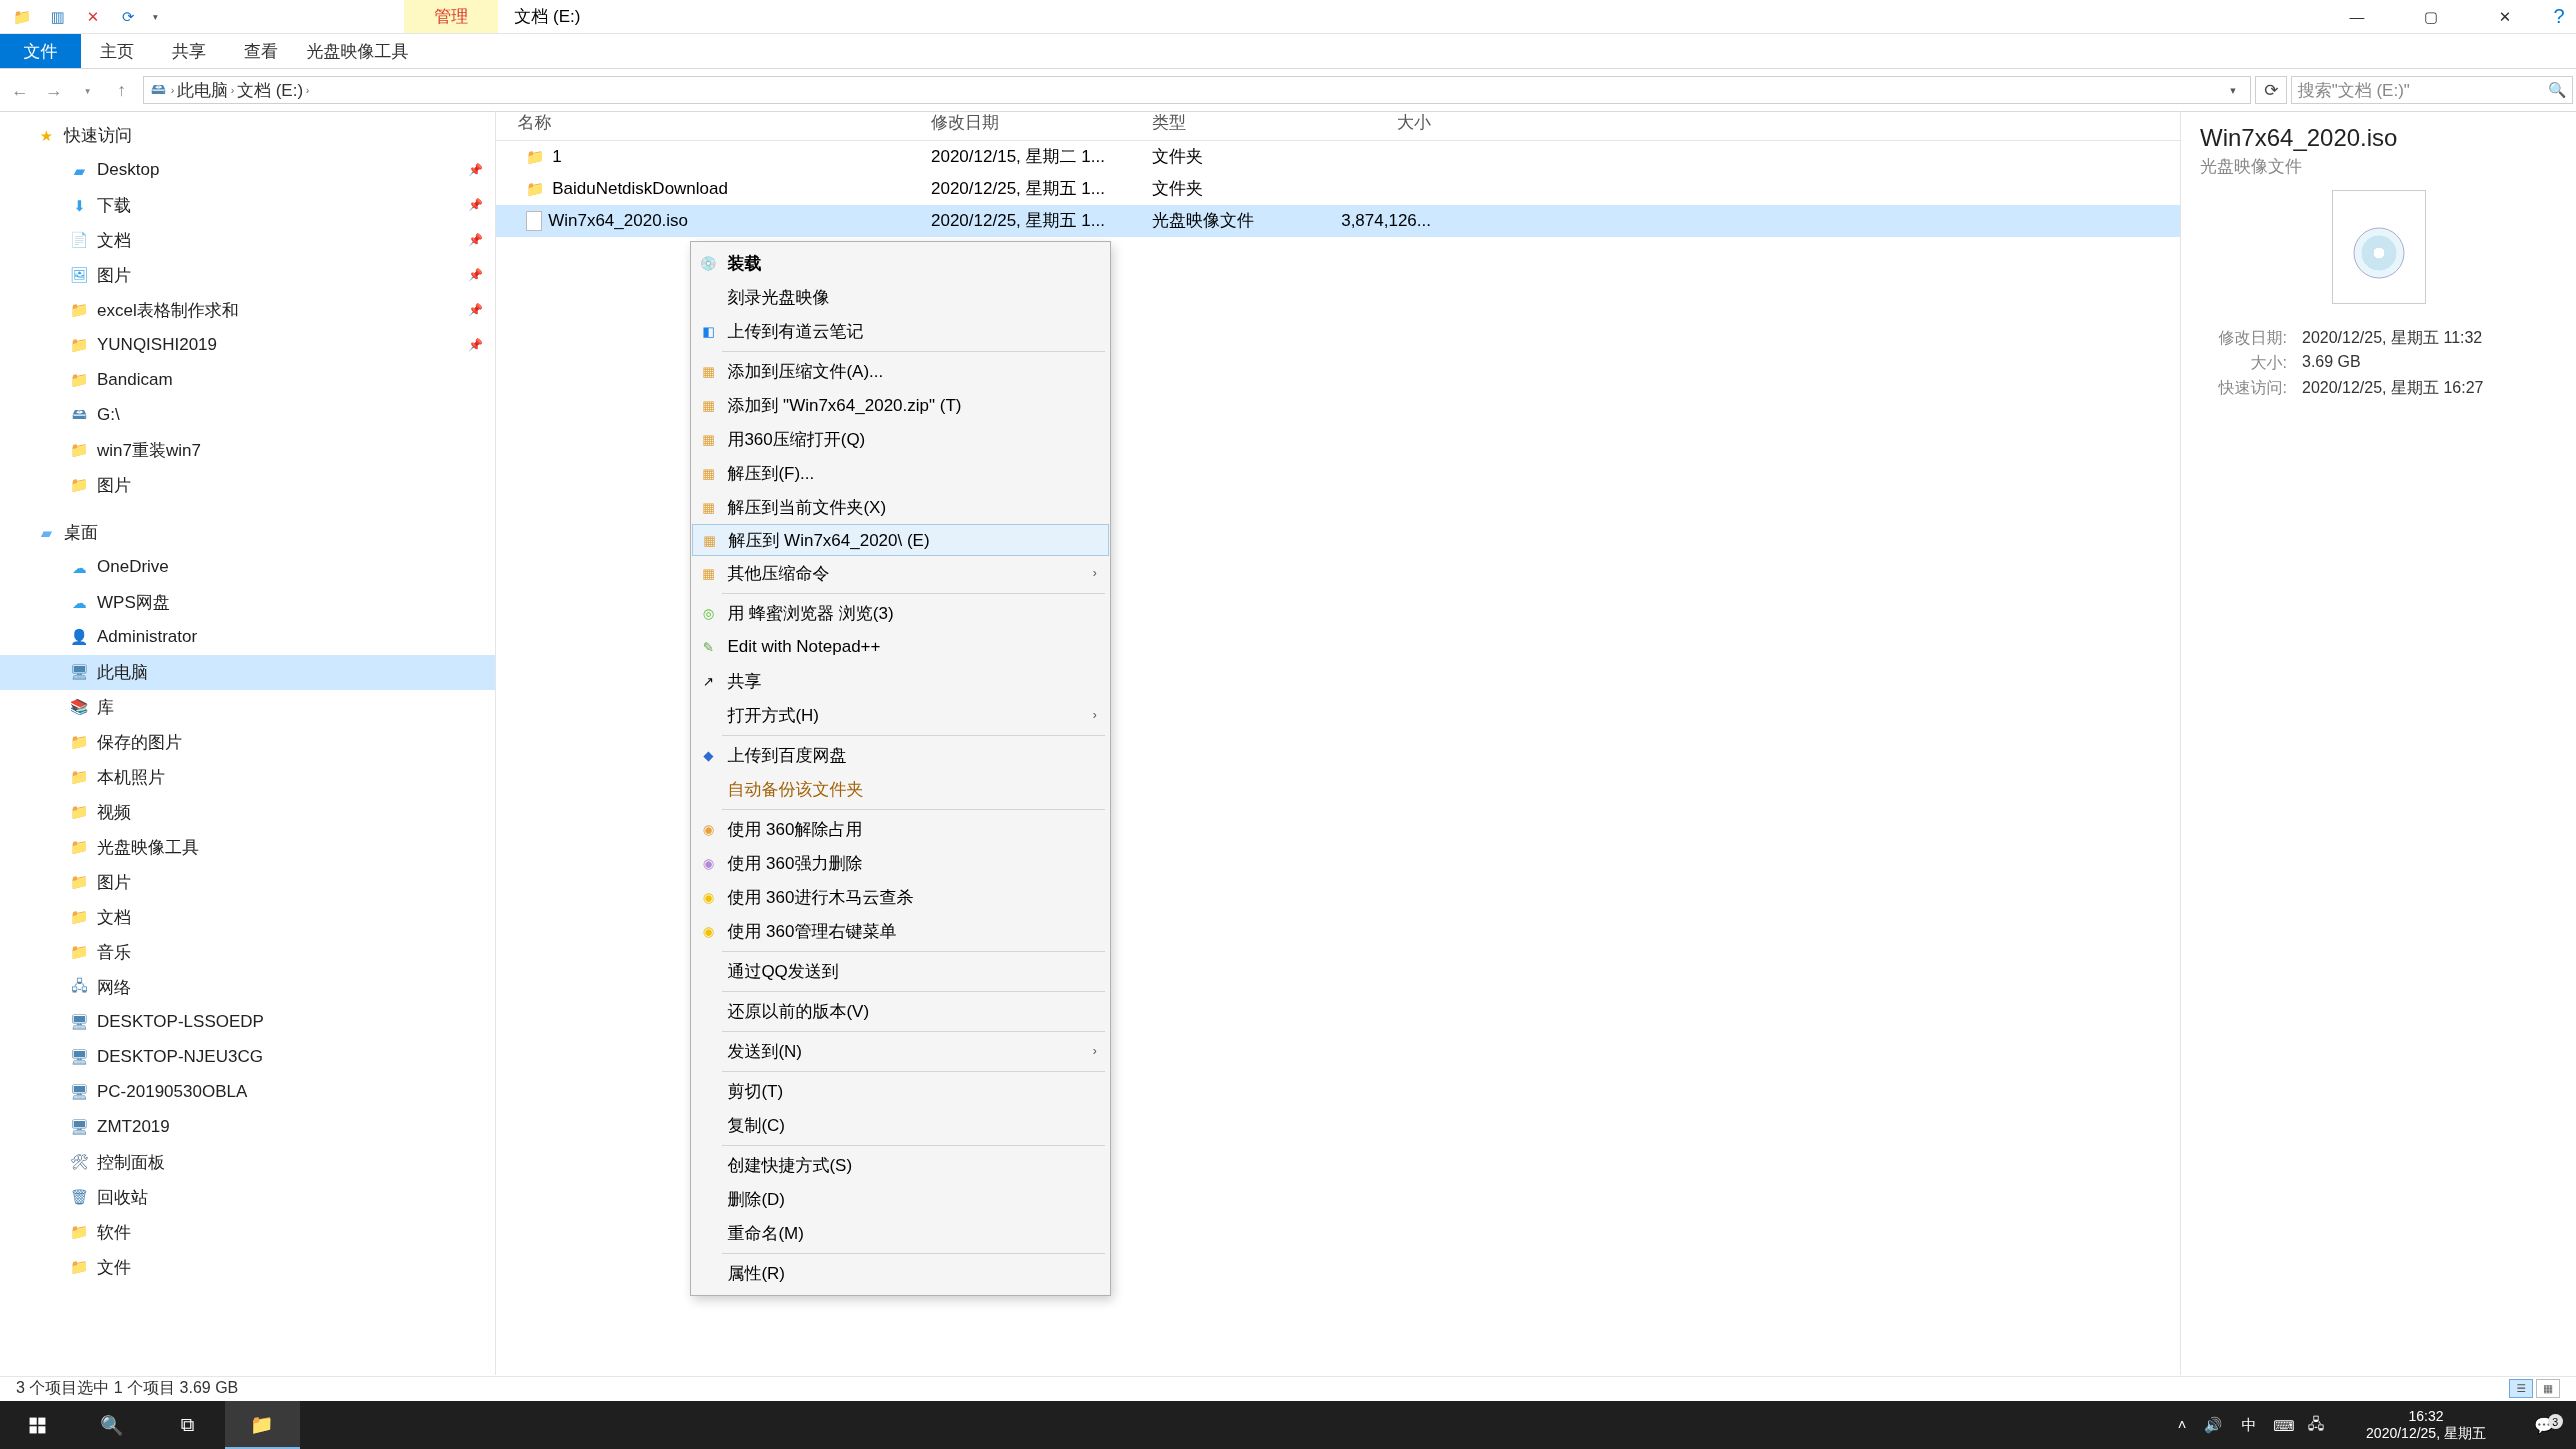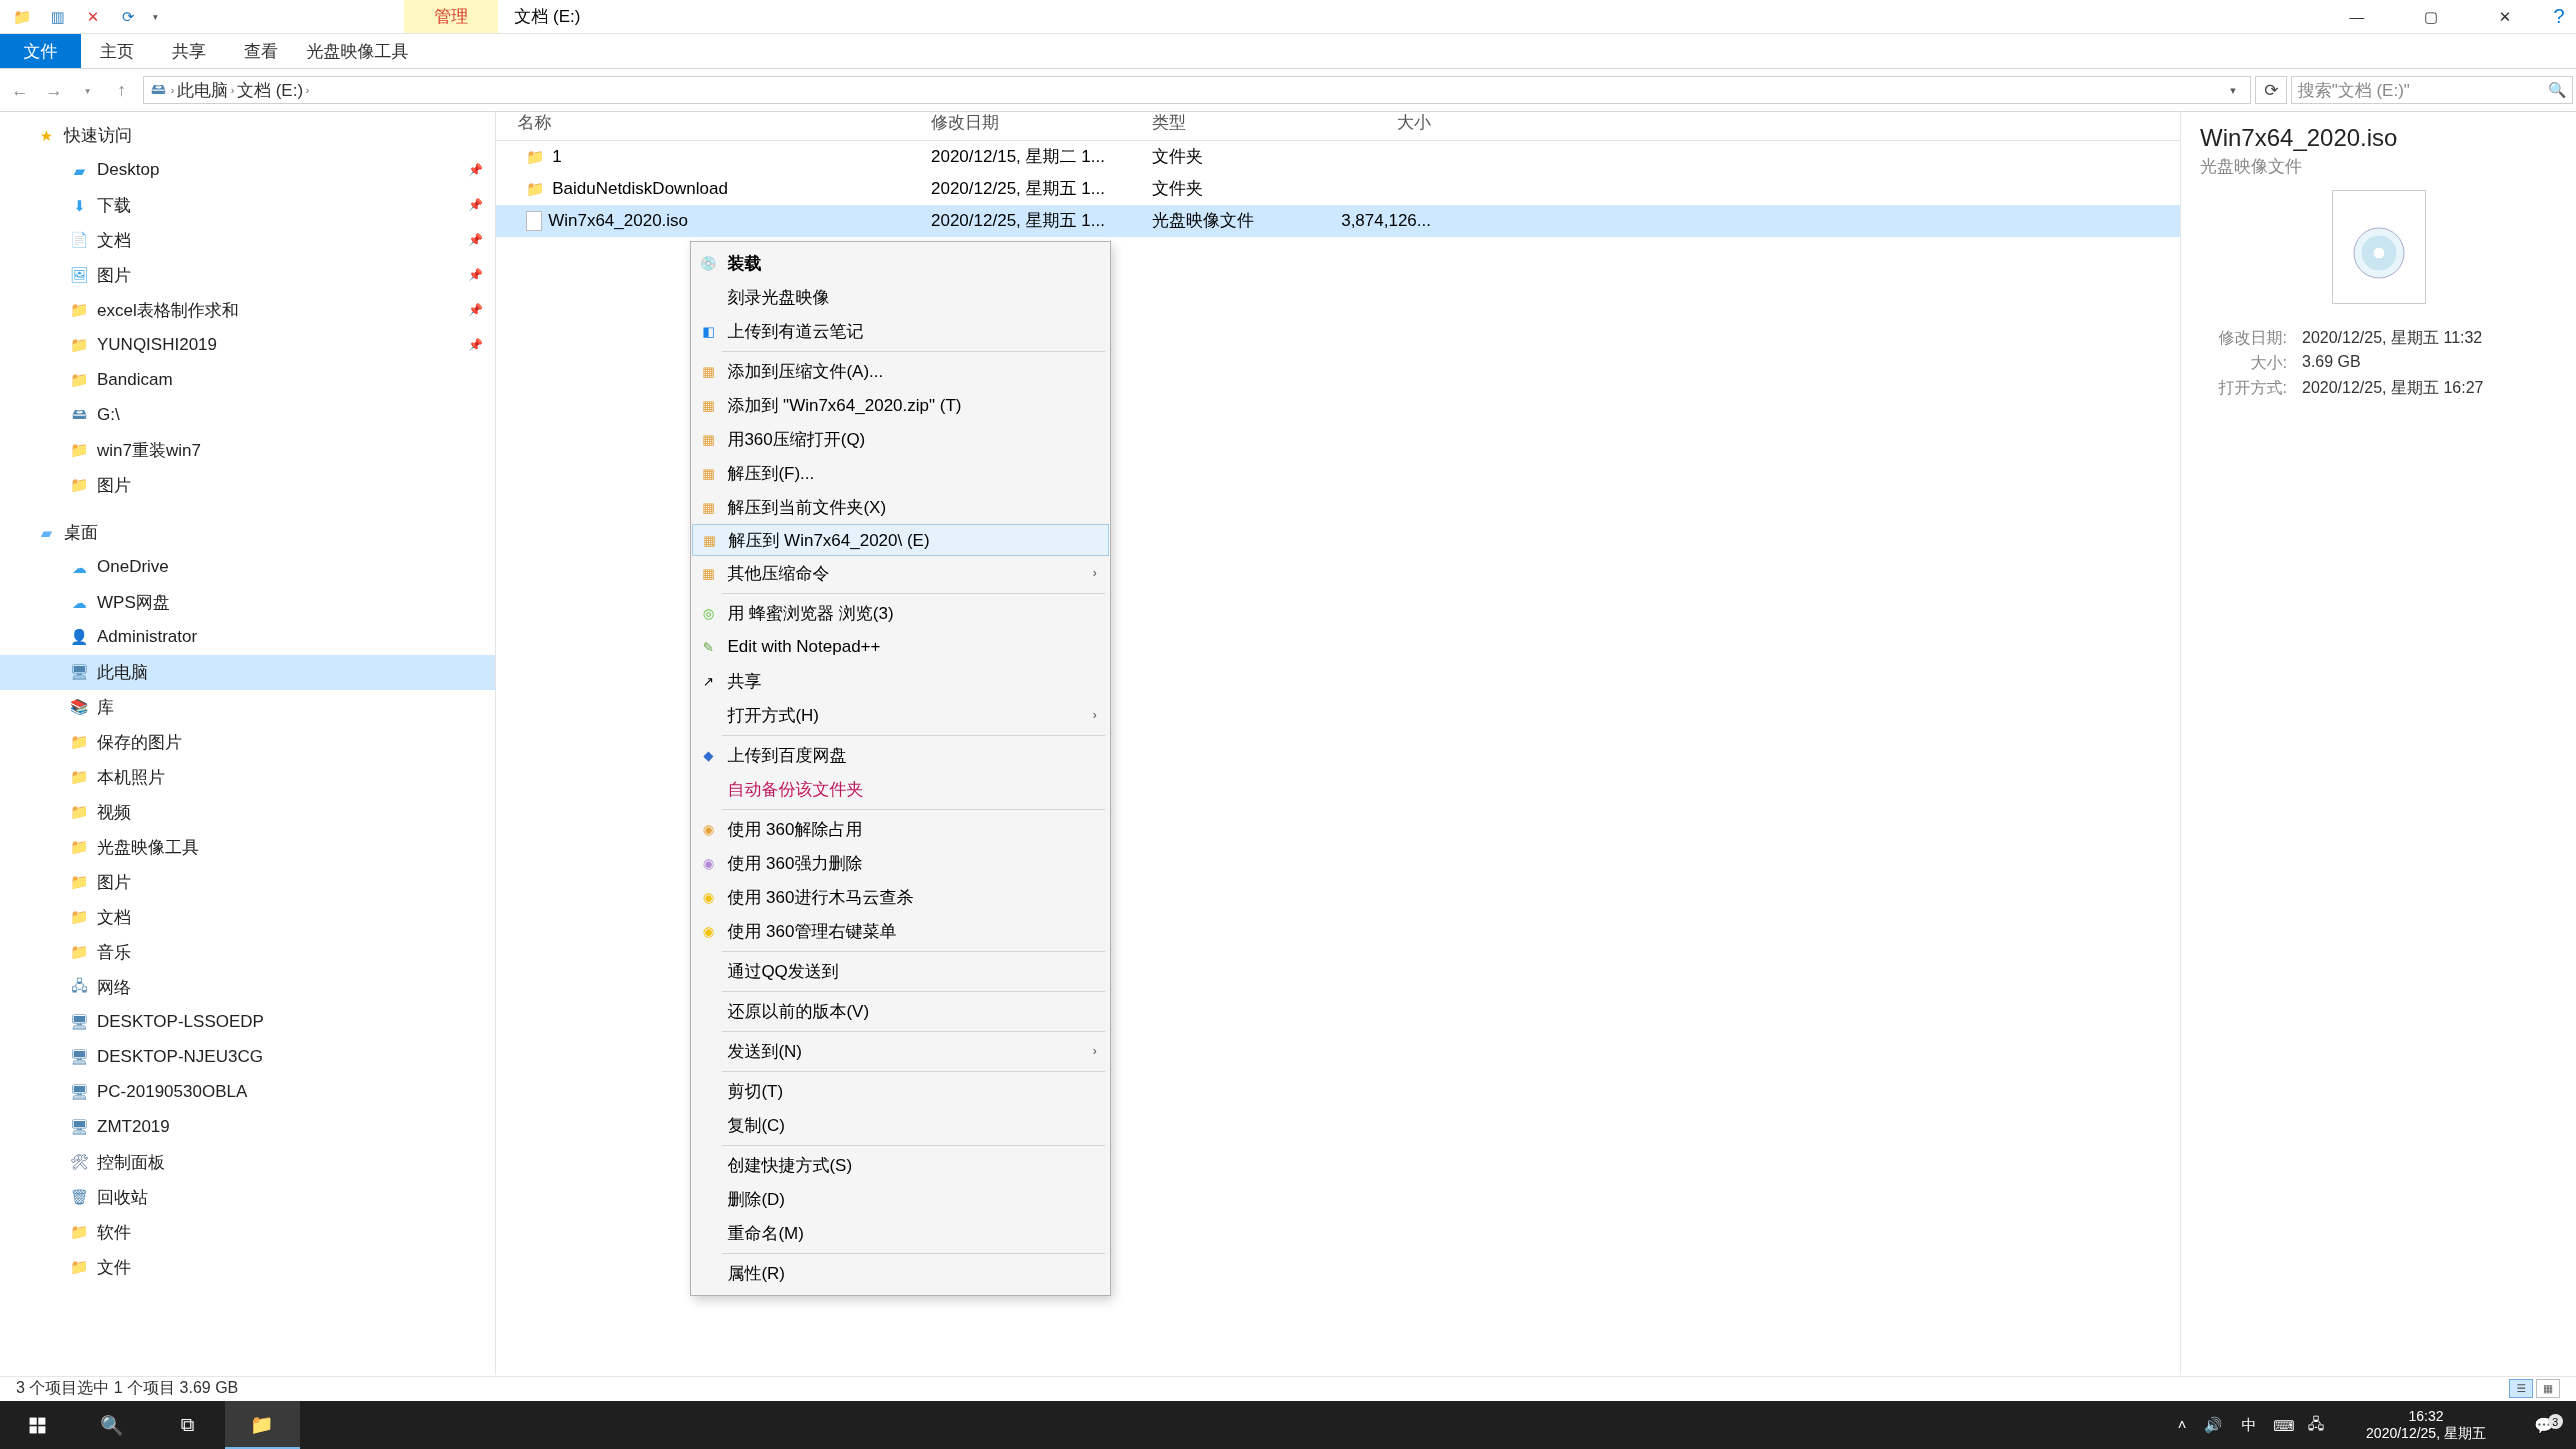--- a/index.html
+++ b/index.html
@@ -76,21 +76,21 @@
   .det-thumb { width: 94px; height: 114px; border: 0.7px solid #ccc; margin: 0 auto 24px; position: relative; background: #fff; }
   .det-disc { position: absolute; left: 50%; top: 55%; transform: translate(-50%,-50%); width: 51px; height: 51px; border-radius: 50%; background: radial-gradient(circle,#fff 0 15%,#c9e5f2 16% 50%,#e8f5fa 51% 100%); border: 0.7px solid #aac; }
   .det-row { display: flex; margin-bottom: 4px; font-size: 16px; }
   .det-k { color: #888; width: 87px; text-align: right; margin-right: 15px; }
   .det-v { color: #333; }
 
   
   .ctx { position: absolute; top: 241px; left: 690px; width: 421px; background: #f5f5f5; border: 0.7px solid #b2b2b2; box-shadow: 2.7px 5.4px 10.7px rgba(0,0,0,.2); padding: 4px 1.3px; }
   .ctx-item { height: 34px; display: flex; align-items: center; padding: 0 12px 0 6.7px; font-size: 17px; gap: 9.4px; }
   .ctx-item.bold { font-weight: 700; }
-  .ctx-item.disabled { color: #be185d; align-items: center; }
+  .ctx-item.disabled { color: #a16207; align-items: center; }
   .ctx-item.hover { background: #e5f1fb; border: 0.7px solid #a6cbe8; height: 32px; }
   .ctx-sep { height: 0.7px; background: #d4d4d4; margin: 2.7px 4px 2.7px 29.5px; }
   .ctx-ico { width: 19px; height: 19px; display: inline-flex; align-items: center; justify-content: center; font-size: 13.4px; }
   .ctx-sub { margin-left: auto; color: #555; font-size: 12px; }
 
   
   .status { position: absolute; bottom: 48px; left: 0; right: 0; height: 25.5px; border-top: 0.7px solid #e5e5e5; display: flex; align-items: center; padding: 0 16px; color: #333; font-size: 16px; }
   .status-right { margin-left: auto; display: flex; gap: 2.7px; }
   .viewbtn { width: 24px; height: 19px; border: 0.7px solid #bbb; display: flex; align-items: center; justify-content: center; font-size: 10.7px; color: #555; }
   .viewbtn.active { background: #cde8ff; border-color: #6fa8dc; }
@@ -348,21 +348,21 @@
       </div>
     <div class="det-row">
         <div class="det-k">修改日期:</div>
         <div class="det-v">2020/12/25, 星期五 11:32</div>
       </div>
     <div class="det-row">
         <div class="det-k">大小:</div>
         <div class="det-v">3.69 GB</div>
       </div>
     <div class="det-row">
-        <div class="det-k">打开方式:</div>
+        <div class="det-k">快速访问:</div>
         <div class="det-v">2020/12/25, 星期五 16:27</div>
       </div>
   </div>
 </div>
 
 <div class="ctx">
   <div class="ctx-item bold">
       <span class="ctx-ico">💿</span>
       <span>装载</span>
     </div>

